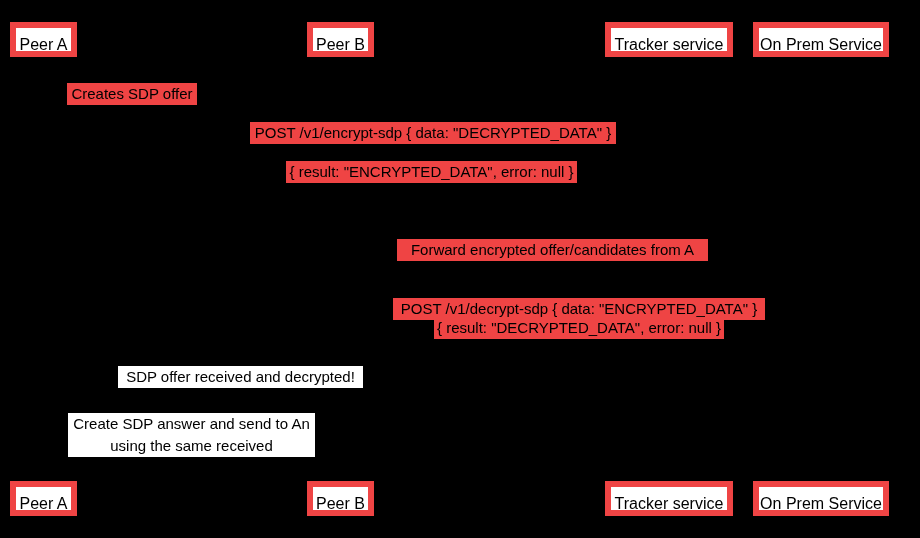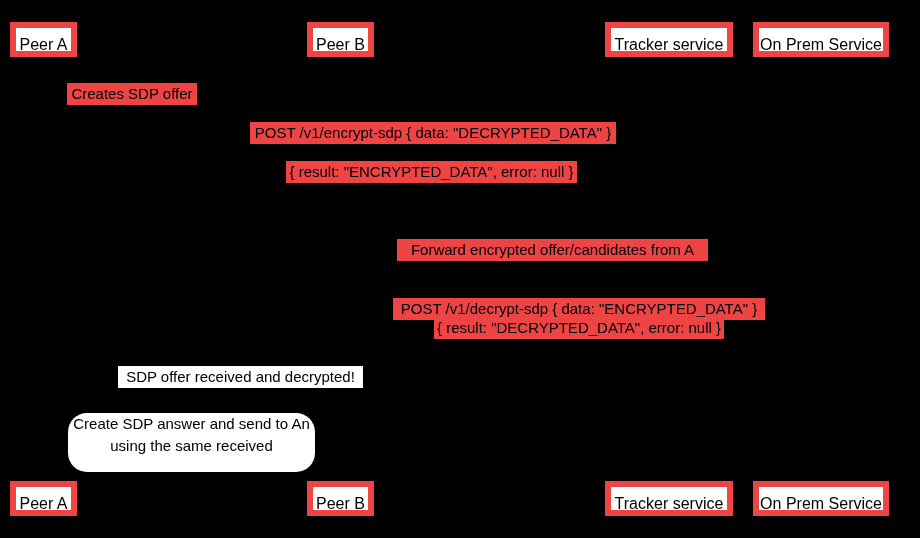--- a/index.html
+++ b/index.html
@@ -57,22 +57,21 @@
     position: absolute;
     background: #ffffff;
     color: #000000;
     font-size: 15px;
     line-height: 22px;
     text-align: center;
     box-sizing: border-box;
     overflow: hidden;
   }
   .note-box.two-line {
-    height: 59px;
-    border-radius: 19px;
+    height: 44px;
   }
 </style>
 </head>
 <body>
 
 <div id="diagram">
 
   <div class="lifeline" style="left:43px;"></div>
   <div class="lifeline" style="left:340px;"></div>
   <div class="lifeline" style="left:669px;"></div>

